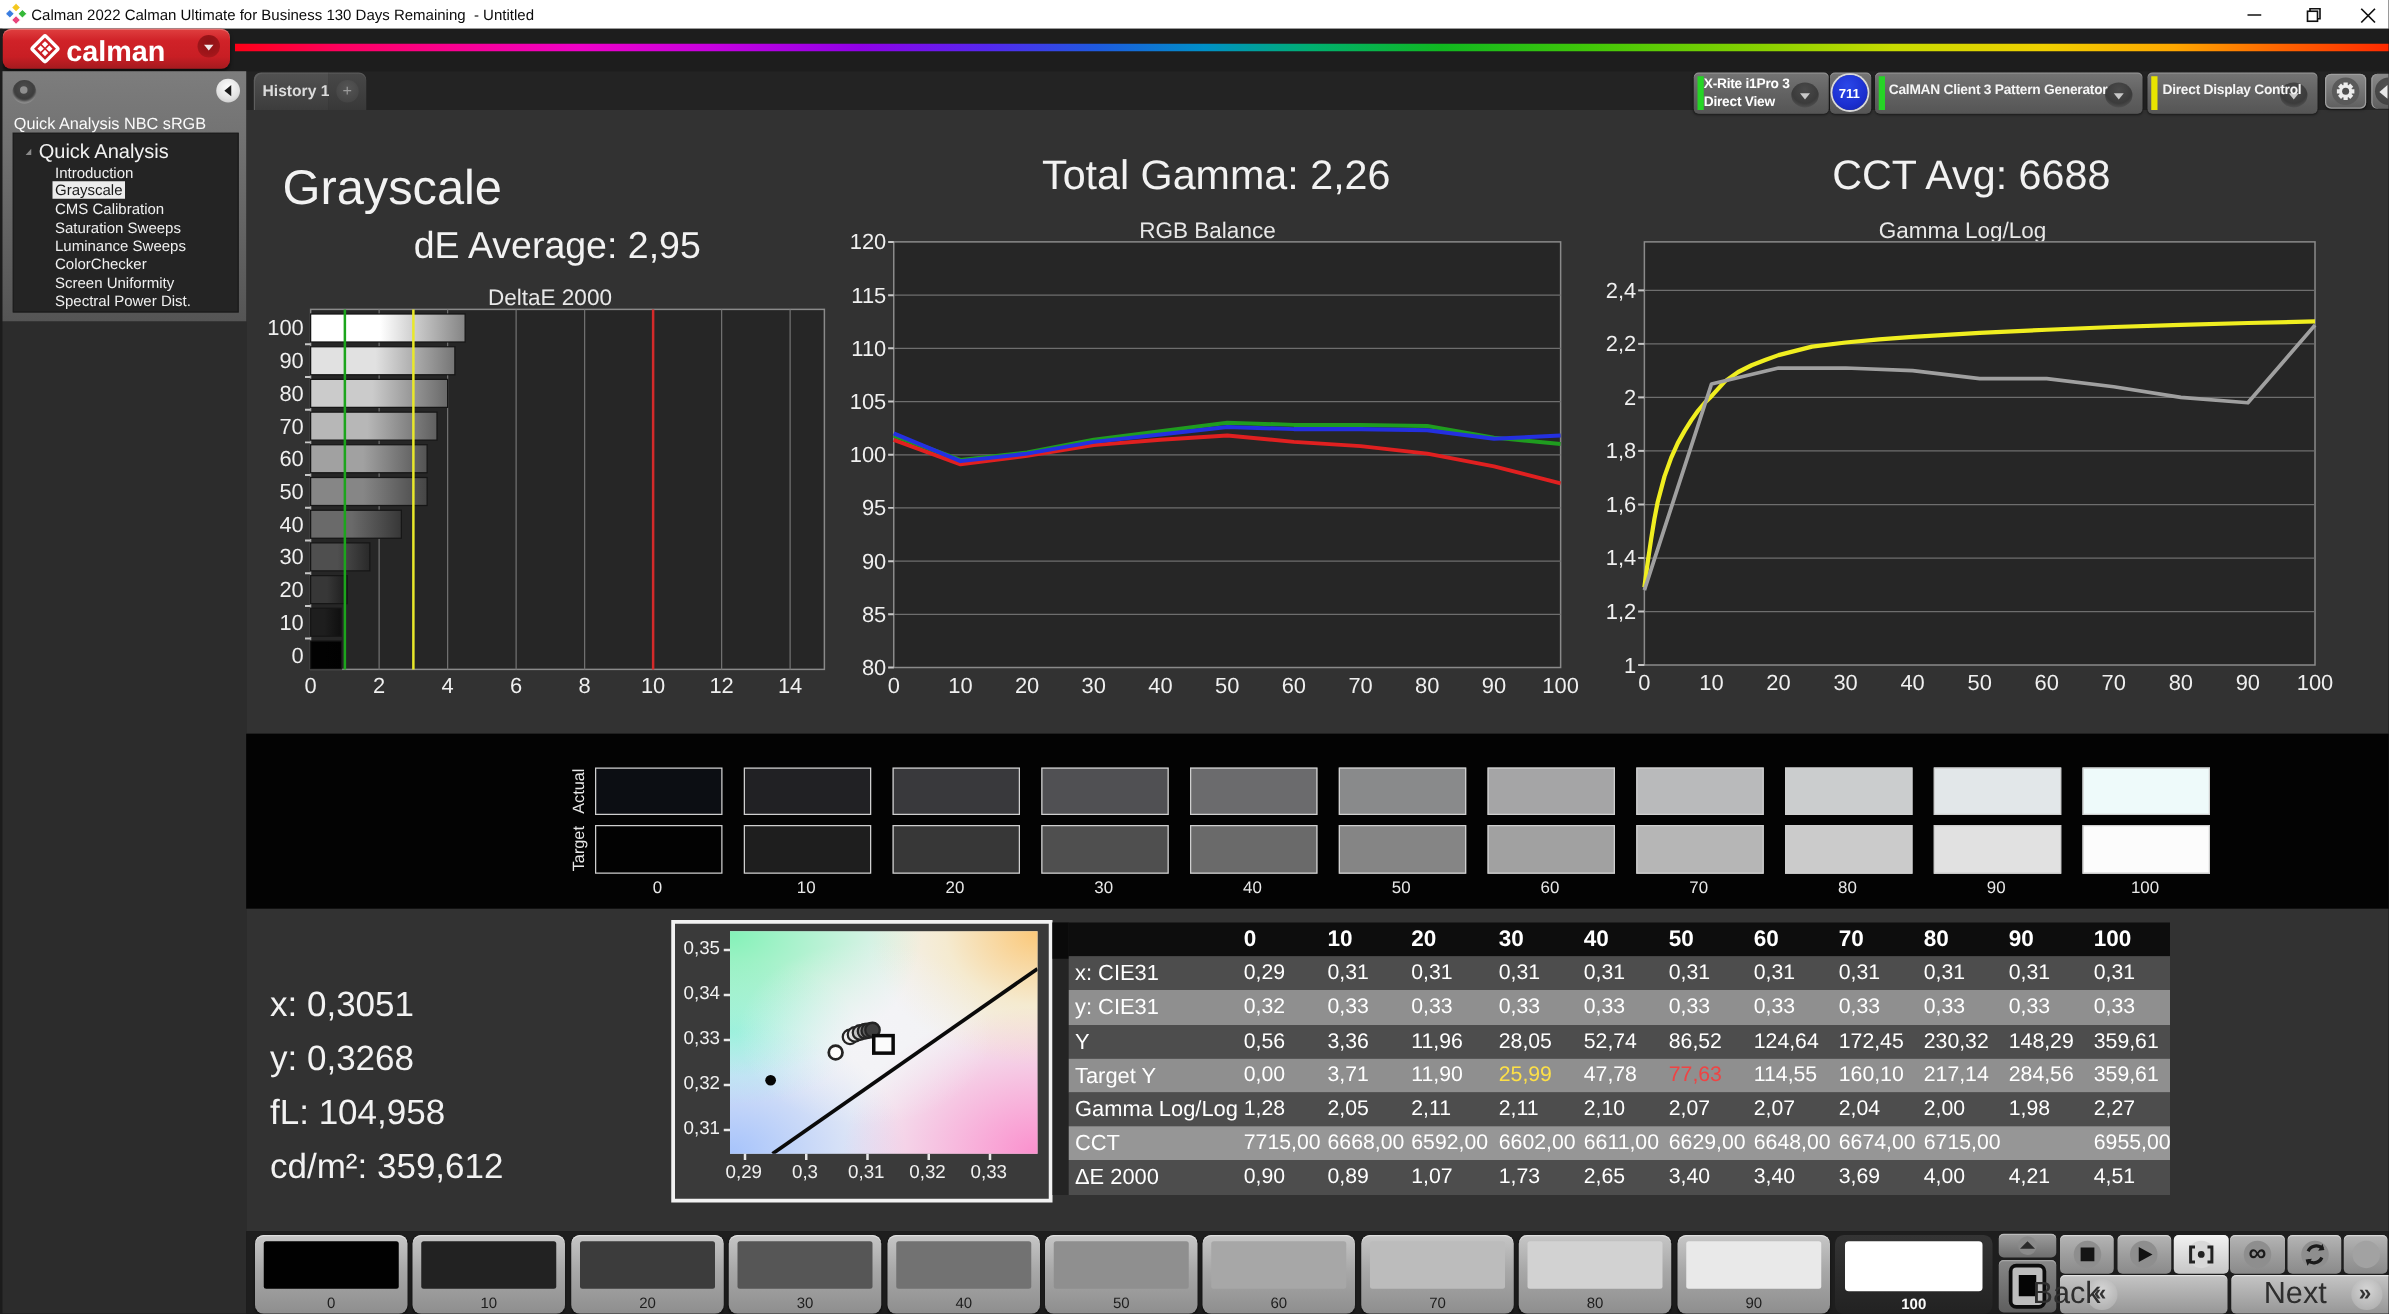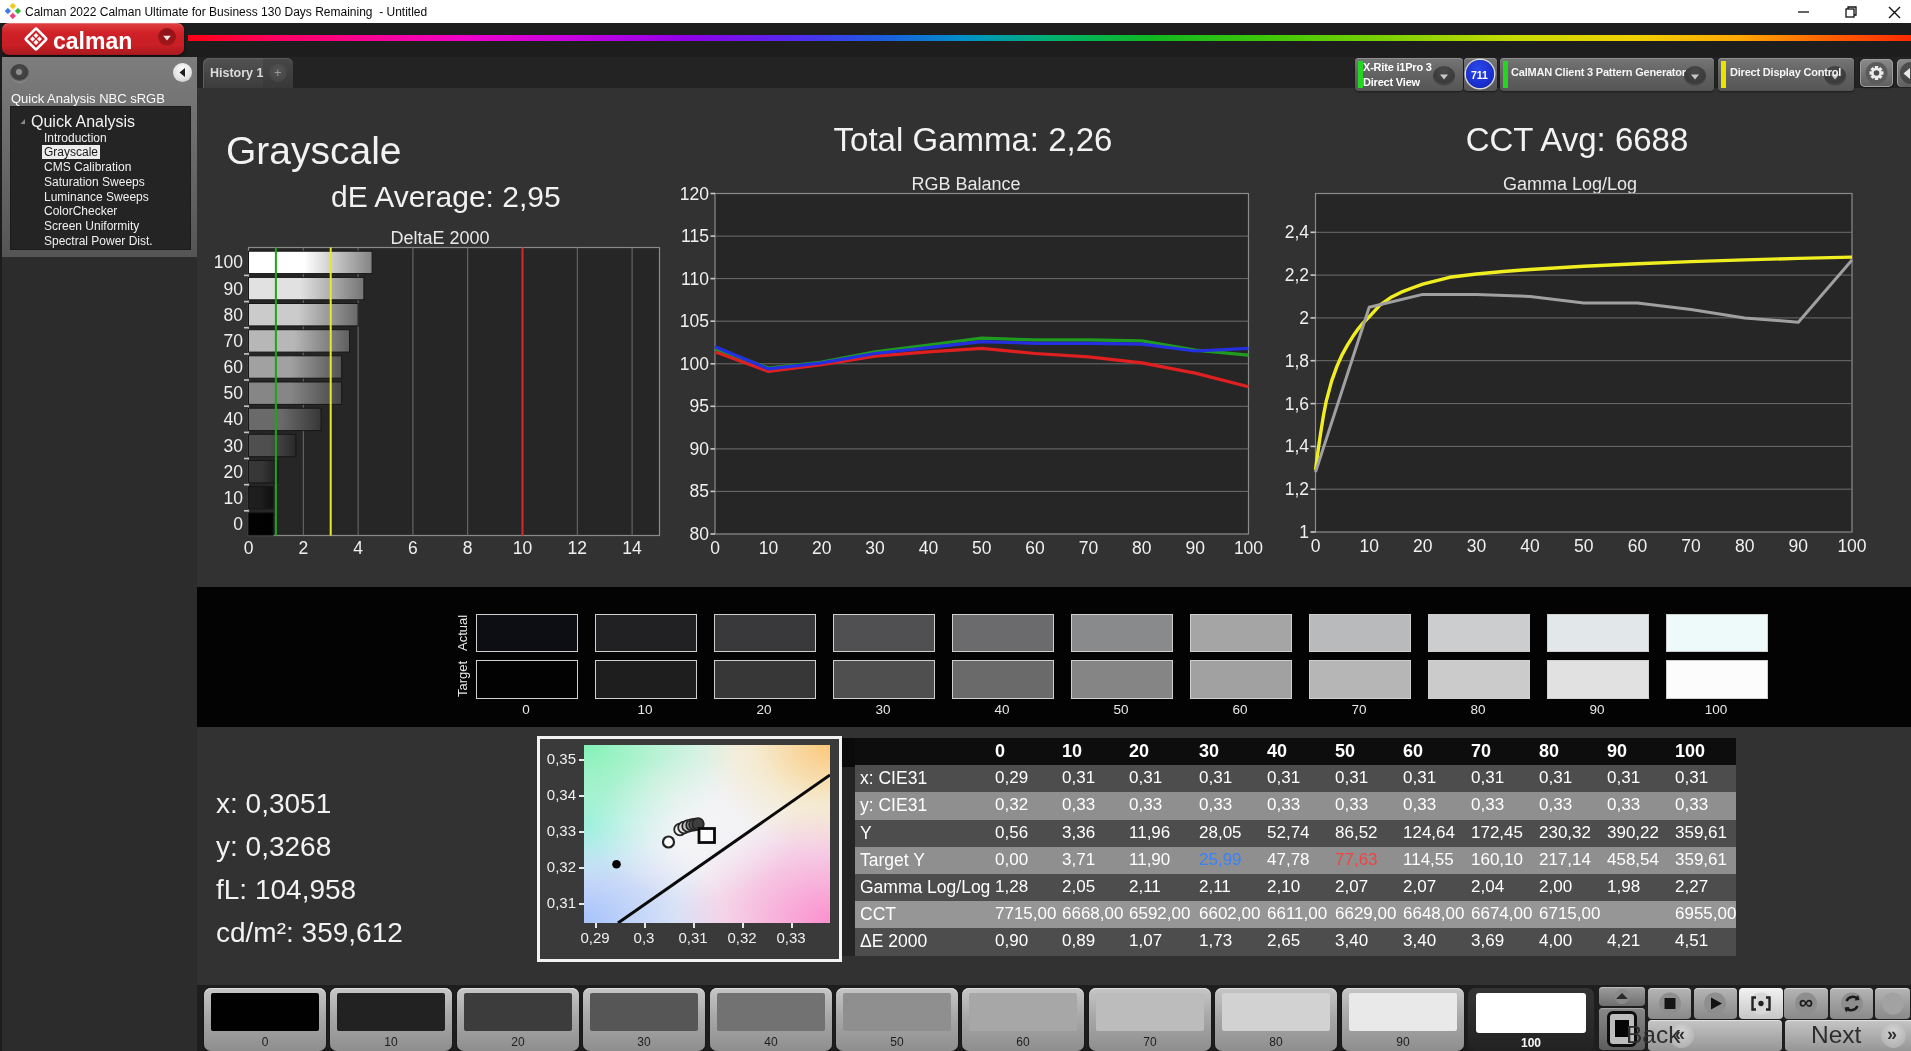--- a/index.html
+++ b/index.html
@@ -469,34 +469,34 @@
 <div class="txt" style="left:860px;top:822.6px;font-size:17.5px;color:#fff;">Y</div>
 <div class="txt" style="left:995px;top:822.6px;font-size:17px;color:#fff;">0,56</div>
 <div class="txt" style="left:1062px;top:822.6px;font-size:17px;color:#fff;">3,36</div>
 <div class="txt" style="left:1129px;top:822.6px;font-size:17px;color:#fff;">11,96</div>
 <div class="txt" style="left:1199px;top:822.6px;font-size:17px;color:#fff;">28,05</div>
 <div class="txt" style="left:1267px;top:822.6px;font-size:17px;color:#fff;">52,74</div>
 <div class="txt" style="left:1335px;top:822.6px;font-size:17px;color:#fff;">86,52</div>
 <div class="txt" style="left:1403px;top:822.6px;font-size:17px;color:#fff;">124,64</div>
 <div class="txt" style="left:1471px;top:822.6px;font-size:17px;color:#fff;">172,45</div>
 <div class="txt" style="left:1539px;top:822.6px;font-size:17px;color:#fff;">230,32</div>
-<div class="txt" style="left:1607px;top:822.6px;font-size:17px;color:#fff;">390,22</div>
+<div class="txt" style="left:1607px;top:822.6px;font-size:17px;color:#fff;">148,29</div>
 <div class="txt" style="left:1675px;top:822.6px;font-size:17px;color:#fff;">359,61</div>
 <div class="abs" style="left:855.0px;top:846.8px;width:881.0px;height:27.2px;background:#8f8f8f;"></div>
 <div class="txt" style="left:860px;top:849.8px;font-size:17.5px;color:#fff;">Target Y</div>
 <div class="txt" style="left:995px;top:849.8px;font-size:17px;color:#fff;">0,00</div>
 <div class="txt" style="left:1062px;top:849.8px;font-size:17px;color:#fff;">3,71</div>
 <div class="txt" style="left:1129px;top:849.8px;font-size:17px;color:#fff;">11,90</div>
-<div class="txt" style="left:1199px;top:849.8px;font-size:17px;color:#3b82f6;text-align:right;">25,99</div>
+<div class="txt" style="left:1199px;top:849.8px;font-size:17px;color:#fde047;text-align:right;">25,99</div>
 <div class="txt" style="left:1267px;top:849.8px;font-size:17px;color:#fff;">47,78</div>
 <div class="txt" style="left:1335px;top:849.8px;font-size:17px;color:#ef4444;">77,63</div>
 <div class="txt" style="left:1403px;top:849.8px;font-size:17px;color:#fff;">114,55</div>
 <div class="txt" style="left:1471px;top:849.8px;font-size:17px;color:#fff;">160,10</div>
 <div class="txt" style="left:1539px;top:849.8px;font-size:17px;color:#fff;">217,14</div>
-<div class="txt" style="left:1607px;top:849.8px;font-size:17px;color:#fff;">458,54</div>
+<div class="txt" style="left:1607px;top:849.8px;font-size:17px;color:#fff;">284,56</div>
 <div class="txt" style="left:1675px;top:849.8px;font-size:17px;color:#fff;">359,61</div>
 <div class="abs" style="left:855.0px;top:874.0px;width:881.0px;height:27.2px;background:#4d4d4d;"></div>
 <div class="txt" style="left:860px;top:877.0px;font-size:17.5px;color:#fff;">Gamma Log/Log</div>
 <div class="txt" style="left:995px;top:877.0px;font-size:17px;color:#fff;">1,28</div>
 <div class="txt" style="left:1062px;top:877.0px;font-size:17px;color:#fff;">2,05</div>
 <div class="txt" style="left:1129px;top:877.0px;font-size:17px;color:#fff;">2,11</div>
 <div class="txt" style="left:1199px;top:877.0px;font-size:17px;color:#fff;">2,11</div>
 <div class="txt" style="left:1267px;top:877.0px;font-size:17px;color:#fff;">2,10</div>
 <div class="txt" style="left:1335px;top:877.0px;font-size:17px;color:#fff;">2,07</div>
 <div class="txt" style="left:1403px;top:877.0px;font-size:17px;color:#fff;">2,07</div>

